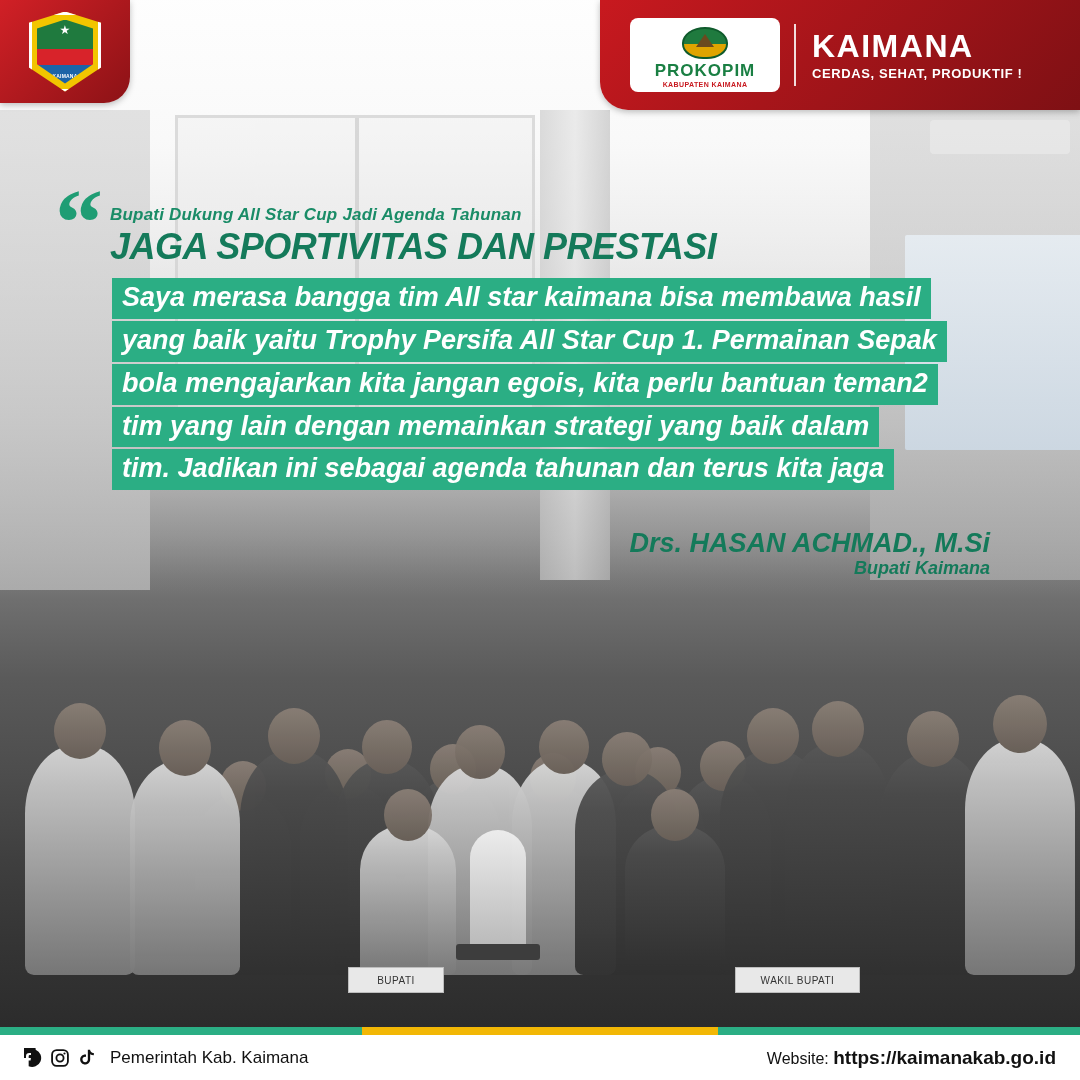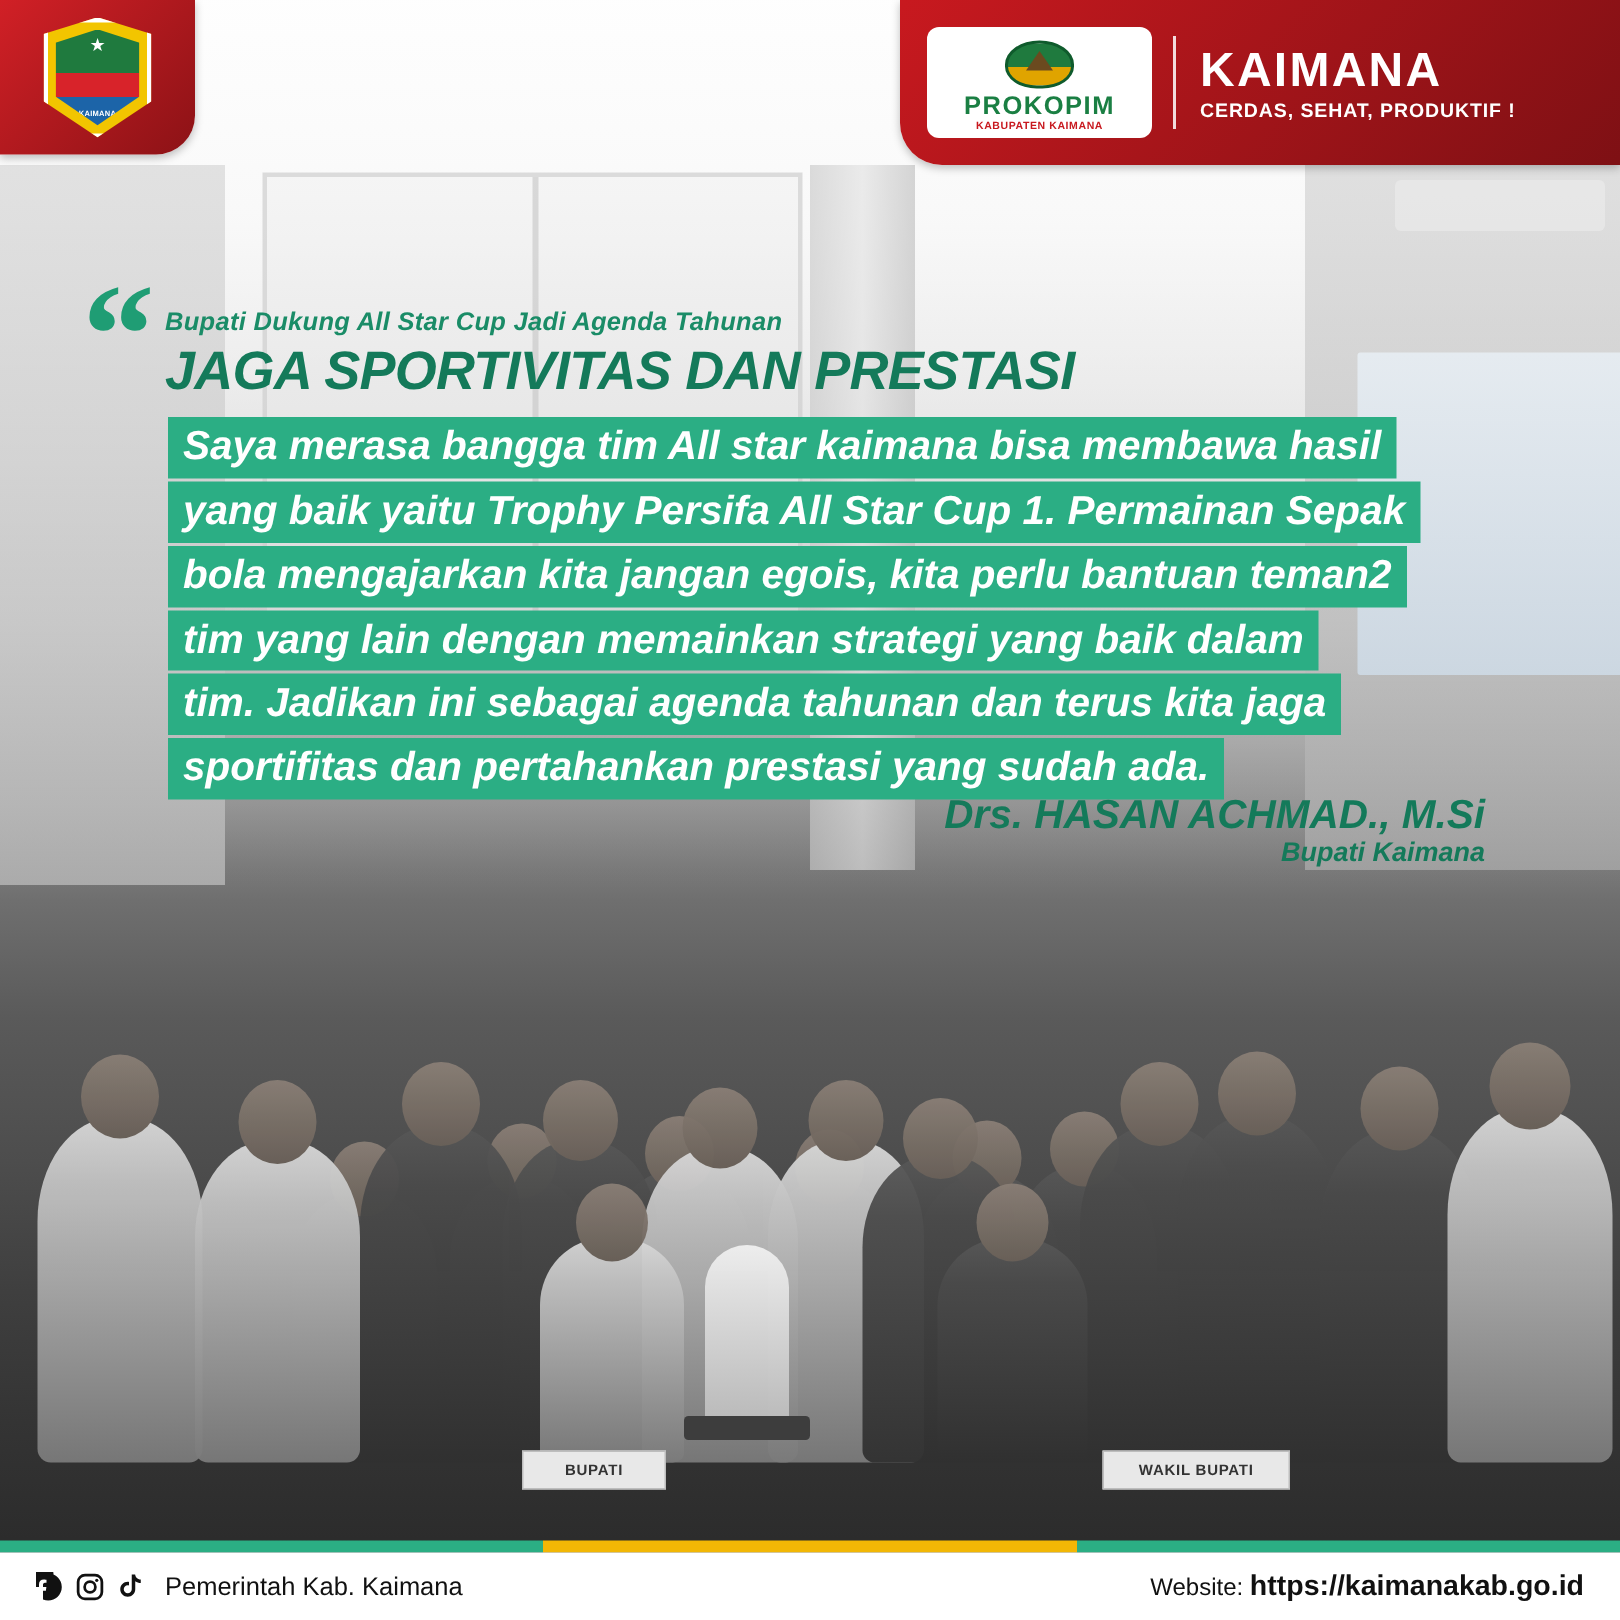--- a/index.html
+++ b/index.html
@@ -76,21 +76,21 @@
     background:linear-gradient(180deg,#f0f0f0,#b8b8b8);
     border-radius:28px 28px 6px 6px;
     opacity:.95;
   }
   .trophy:after{
     content:""; position:absolute; left:-14px; bottom:0; width:84px; height:16px;
     background:#3a3a3a; border-radius:3px;
   }
   .nameplate {
     position:absolute; bottom:42px; height:26px; background:#e8e8e8;
-    border:1px solid #bdbdbd; color:#333; font-size:10px; font-weight:bold;
+    border:1px solid #bdbdbd; color:#333; font-size:10px; font-weight:normal;
     display:flex; align-items:center; justify-content:center; letter-spacing:.5px;
   }
 
   
   .emblem-holder {
     position:absolute; left:0; top:0; width:130px; height:103px;
     background:linear-gradient(135deg,#d12026,#8c1216);
     border-bottom-right-radius:26px;
     display:flex; align-items:center; justify-content:center;
     box-shadow:0 2px 6px rgba(0,0,0,.25);
@@ -115,21 +115,21 @@
   .emblem-text {
     position:absolute; bottom:5px; left:0; right:0; text-align:center;
     font-size:5px; color:#fff; font-weight:bold; letter-spacing:.2px;
   }
 
   
   .topright {
     position:absolute; right:0; top:0; width:480px; height:110px;
     background:linear-gradient(135deg,#c8191f,#7e1014);
     border-bottom-left-radius:28px;
-    display:flex; align-items:center; padding:0 22px 0 18px;
+    display:flex; align-items:center; padding:0 22px 0 30px;
     box-shadow:0 2px 6px rgba(0,0,0,.25);
   }
   .prokopim {
     width:150px; height:74px; background:#ffffff; border-radius:8px;
     display:flex; flex-direction:column; align-items:center; justify-content:center;
     margin-right:14px; padding-top:4px;
   }
   .prokopim-logo {
     width:46px; height:32px; border-radius:50% 50% 46% 46%;
     background:linear-gradient(180deg,#1f7a3e 0%,#1f7a3e 55%,#e0a400 55%,#e0a400 100%);
@@ -303,21 +303,20 @@
 <div class="quote-mark">“</div>
 <div class="kicker">Bupati Dukung All Star Cup Jadi Agenda Tahunan</div>
 <div class="headline">JAGA SPORTIVITAS DAN PRESTASI</div>
 
 <div class="quote-body">
   <div class="line">Saya merasa bangga tim All star kaimana bisa membawa hasil</div>
   <div class="line">yang baik yaitu Trophy Persifa All Star Cup 1. Permainan Sepak</div>
   <div class="line">bola mengajarkan kita jangan egois, kita perlu bantuan teman2</div>
   <div class="line">tim yang lain dengan memainkan strategi yang baik dalam</div>
   <div class="line">tim. Jadikan ini sebagai agenda tahunan dan terus kita jaga</div>
-  <div class="line">sportifitas dan pertahankan prestasi yang sudah ada.</div>
 </div>
 
 <div class="attrib-name">Drs. HASAN ACHMAD., M.Si</div>
 <div class="attrib-role">Bupati Kaimana</div>
 
 <div class="stripe">
   <span class="s1"></span>
   <span class="s2"></span>
   <span class="s3"></span>
 </div>

